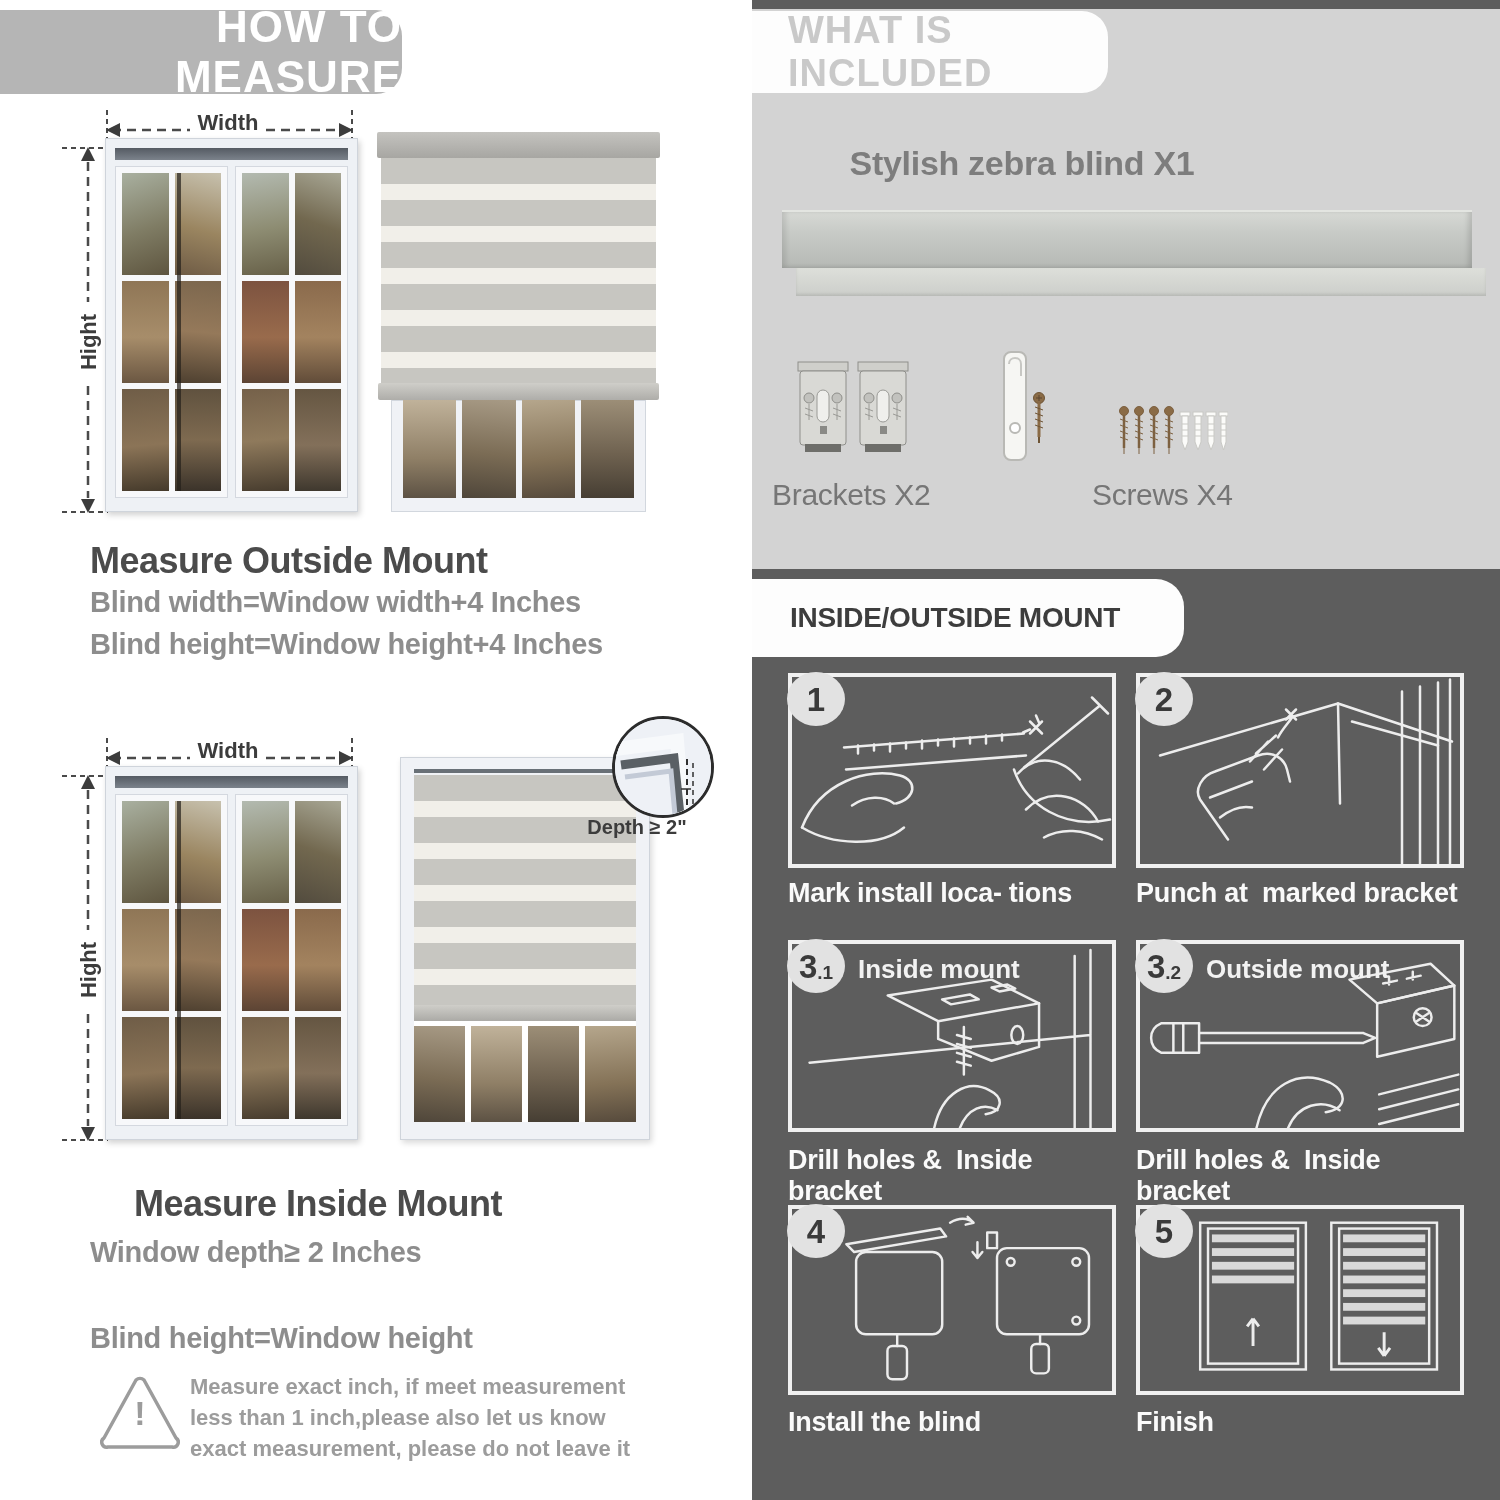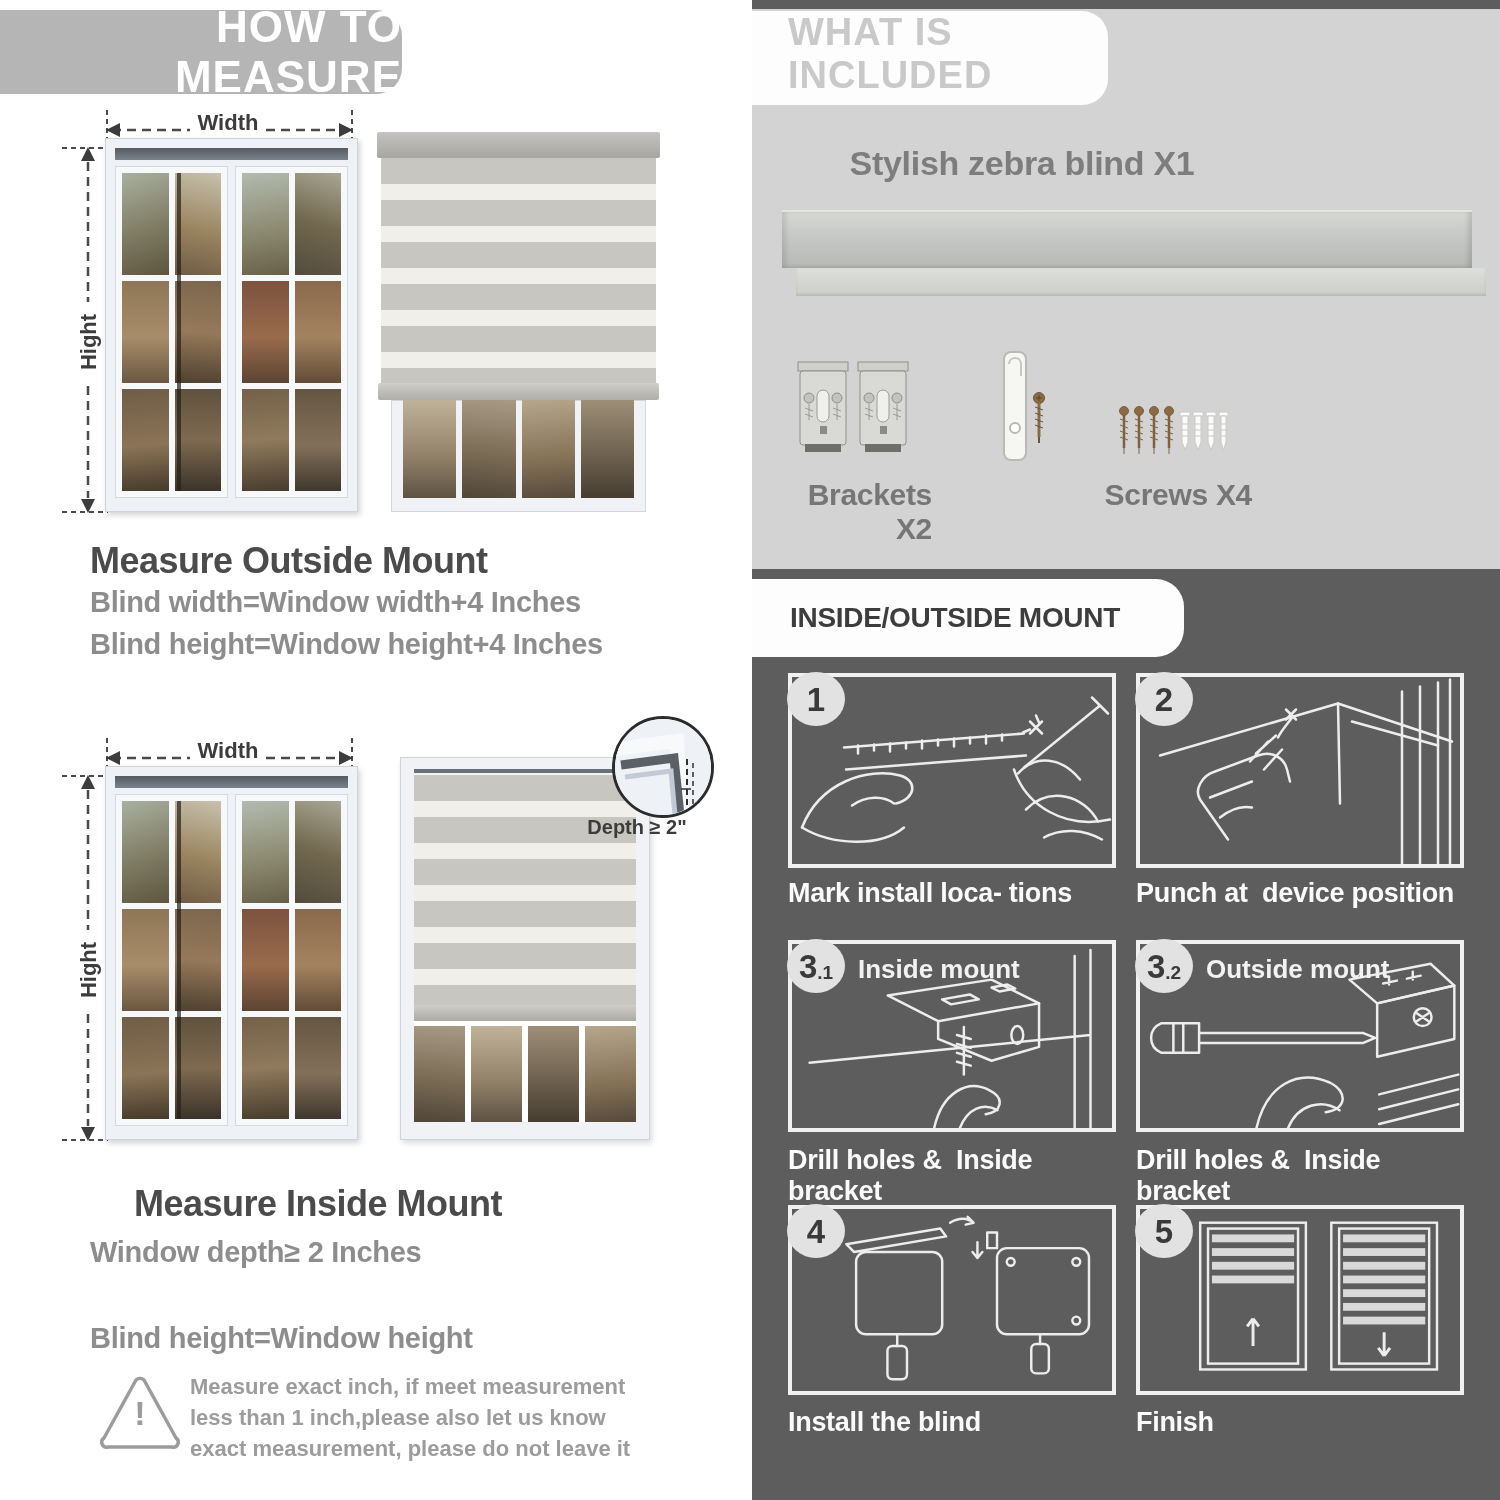--- a/index.html
+++ b/index.html
@@ -6,22 +6,22 @@
   .canvas{position:relative;width:1500px;height:1500px;background:#ffffff;
           font-family:"Liberation Sans",sans-serif;overflow:hidden;}
   .abs{position:absolute;}
 
   
   .hdr-left{position:absolute;left:0;top:10px;width:402px;height:84px;background:#b5b5b5;
             border-radius:0 26px 26px 0;display:flex;align-items:center;padding-left:34px;
             box-sizing:border-box;color:#ffffff;font-size:44px;font-weight:bold;letter-spacing:1px;text-align:right;}
   .right-topstrip{position:absolute;left:752px;top:0;width:748px;height:9px;background:#5d5d5d;}
   .right-light{position:absolute;left:752px;top:9px;width:748px;height:560px;background:#d3d3d3;}
-  .hdr-included{position:absolute;left:752px;top:11px;width:356px;height:94px;background:#fdfdfd;
-            border-radius:0 26px 26px 0;display:flex;padding-left:36px;
+  .hdr-included{position:absolute;left:752px;top:11px;width:356px;height:82px;background:#fdfdfd;
+            border-radius:0 26px 26px 0;display:flex;align-items:center;padding-left:36px;
             box-sizing:border-box;color:#c9c9c9;font-size:38px;font-weight:bold;letter-spacing:1px;}
   .dark-panel{position:absolute;left:752px;top:569px;width:748px;height:931px;background:#5d5d5d;}
   .hdr-mount{position:absolute;left:752px;top:579px;width:432px;height:78px;background:#fdfdfd;
             border-radius:0 28px 28px 0;display:flex;align-items:center;padding-left:38px;
             box-sizing:border-box;color:#3d3d3d;font-size:28px;font-weight:bold;letter-spacing:-.3px;}
 
   
   .h-measure{position:absolute;font-size:36px;font-weight:bold;color:#4b4b4b;letter-spacing:-.5px;}
   .b-measure{position:absolute;font-size:29px;font-weight:bold;color:#8d8d8d;letter-spacing:-.3px;}
   .warn-text{position:absolute;left:190px;top:1372px;width:470px;font-size:22px;font-weight:bold;
@@ -88,22 +88,22 @@
        font-size:34px;font-weight:bold;color:#9c9c9c;}
 
   
   .included-title{position:absolute;left:782px;top:144px;width:480px;text-align:center;
        font-size:34px;font-weight:bold;color:#7d7d7d;letter-spacing:-.3px;}
   .bar-main{position:absolute;left:782px;top:210px;width:690px;height:58px;
        background:linear-gradient(180deg,#d8dad6 0%,#c7cac6 40%,#b6b9b5 100%);
        box-shadow:inset 0 2px 0 #e3e5e1,inset -4px 0 5px rgba(0,0,0,.12),inset 4px 0 5px rgba(0,0,0,.10);}
   .bar-under{position:absolute;left:796px;top:268px;width:690px;height:28px;
        background:linear-gradient(180deg,#dddfda,#ccceca);box-shadow:inset 0 -2px 3px rgba(0,0,0,.10);}
-  .item-label{position:absolute;top:478px;font-size:30px;font-weight:bold;color:#767676;
-       text-align:right;letter-spacing:-.3px;}
+  .item-label{position:absolute;top:478px;font-size:30px;font-weight:normal;color:#767676;
+       text-align:left;letter-spacing:-.3px;}
 
   
   .step{position:absolute;width:328px;border:4px solid #f0f0f0;box-sizing:border-box;background:#5d5d5d;}
   .step svg{display:block;width:100%;height:100%;}
   .badge{position:absolute;top:-5px;left:-5px;width:58px;height:54px;background:#e2e2e2;border-radius:50%;
        display:flex;align-items:center;justify-content:center;color:#3a3a3a;font-weight:bold;z-index:2;}
   .badge .n{font-size:33px;line-height:1;}
   .badge .s{font-size:19px;line-height:1;margin-top:12px;}
   .step-title{position:absolute;left:66px;top:10px;color:#f2f2f2;font-size:26px;font-weight:bold;z-index:2;}
   .caption{position:absolute;color:#fafafa;font-size:27px;font-weight:bold;white-space:pre-wrap;
@@ -407,21 +407,21 @@
         <path d="M198,26 L200,126 M212,44 L298,68"></path>
         <path d="M262,14 V186 M280,9 V186 M298,5 V186 M310,2 V186"></path>
         <path d="M88,162 L60,122 C54,112 62,98 75,94 L118,78 C132,73 144,80 147,92 L150,104"></path>
         <path d="M70,120 L112,104 M80,140 C90,132 102,128 112,130"></path>
         <path d="M116,76 L136,58 M110,84 L128,64 M124,92 L142,72"></path>
         <path d="M138,60 C142,52 148,46 152,40"></path>
         <path d="M146,32 l10,10 M156,32 l-10,10"></path>
       </g>
     </svg>
   </div>
-  <div class="caption" style="left:1136px;top:878px;width:340px;">Punch at  device position</div>
+  <div class="caption" style="left:1136px;top:878px;width:340px;">Punch at  marked bracket</div>
 
   <div class="step" style="left:788px;top:940px;height:192px;">
     <div class="badge">
       <span class="n">3</span>
       <span class="s">.1</span>
     </div>
     <div class="step-title">Inside mount</div>
     <svg viewBox="0 0 320 186">
       <g stroke="#ededed" stroke-width="2.5" fill="none" stroke-linecap="round" stroke-linejoin="round">
         <path d="M16,120 L300,92 M284,12 V186 M300,6 V186"></path>

